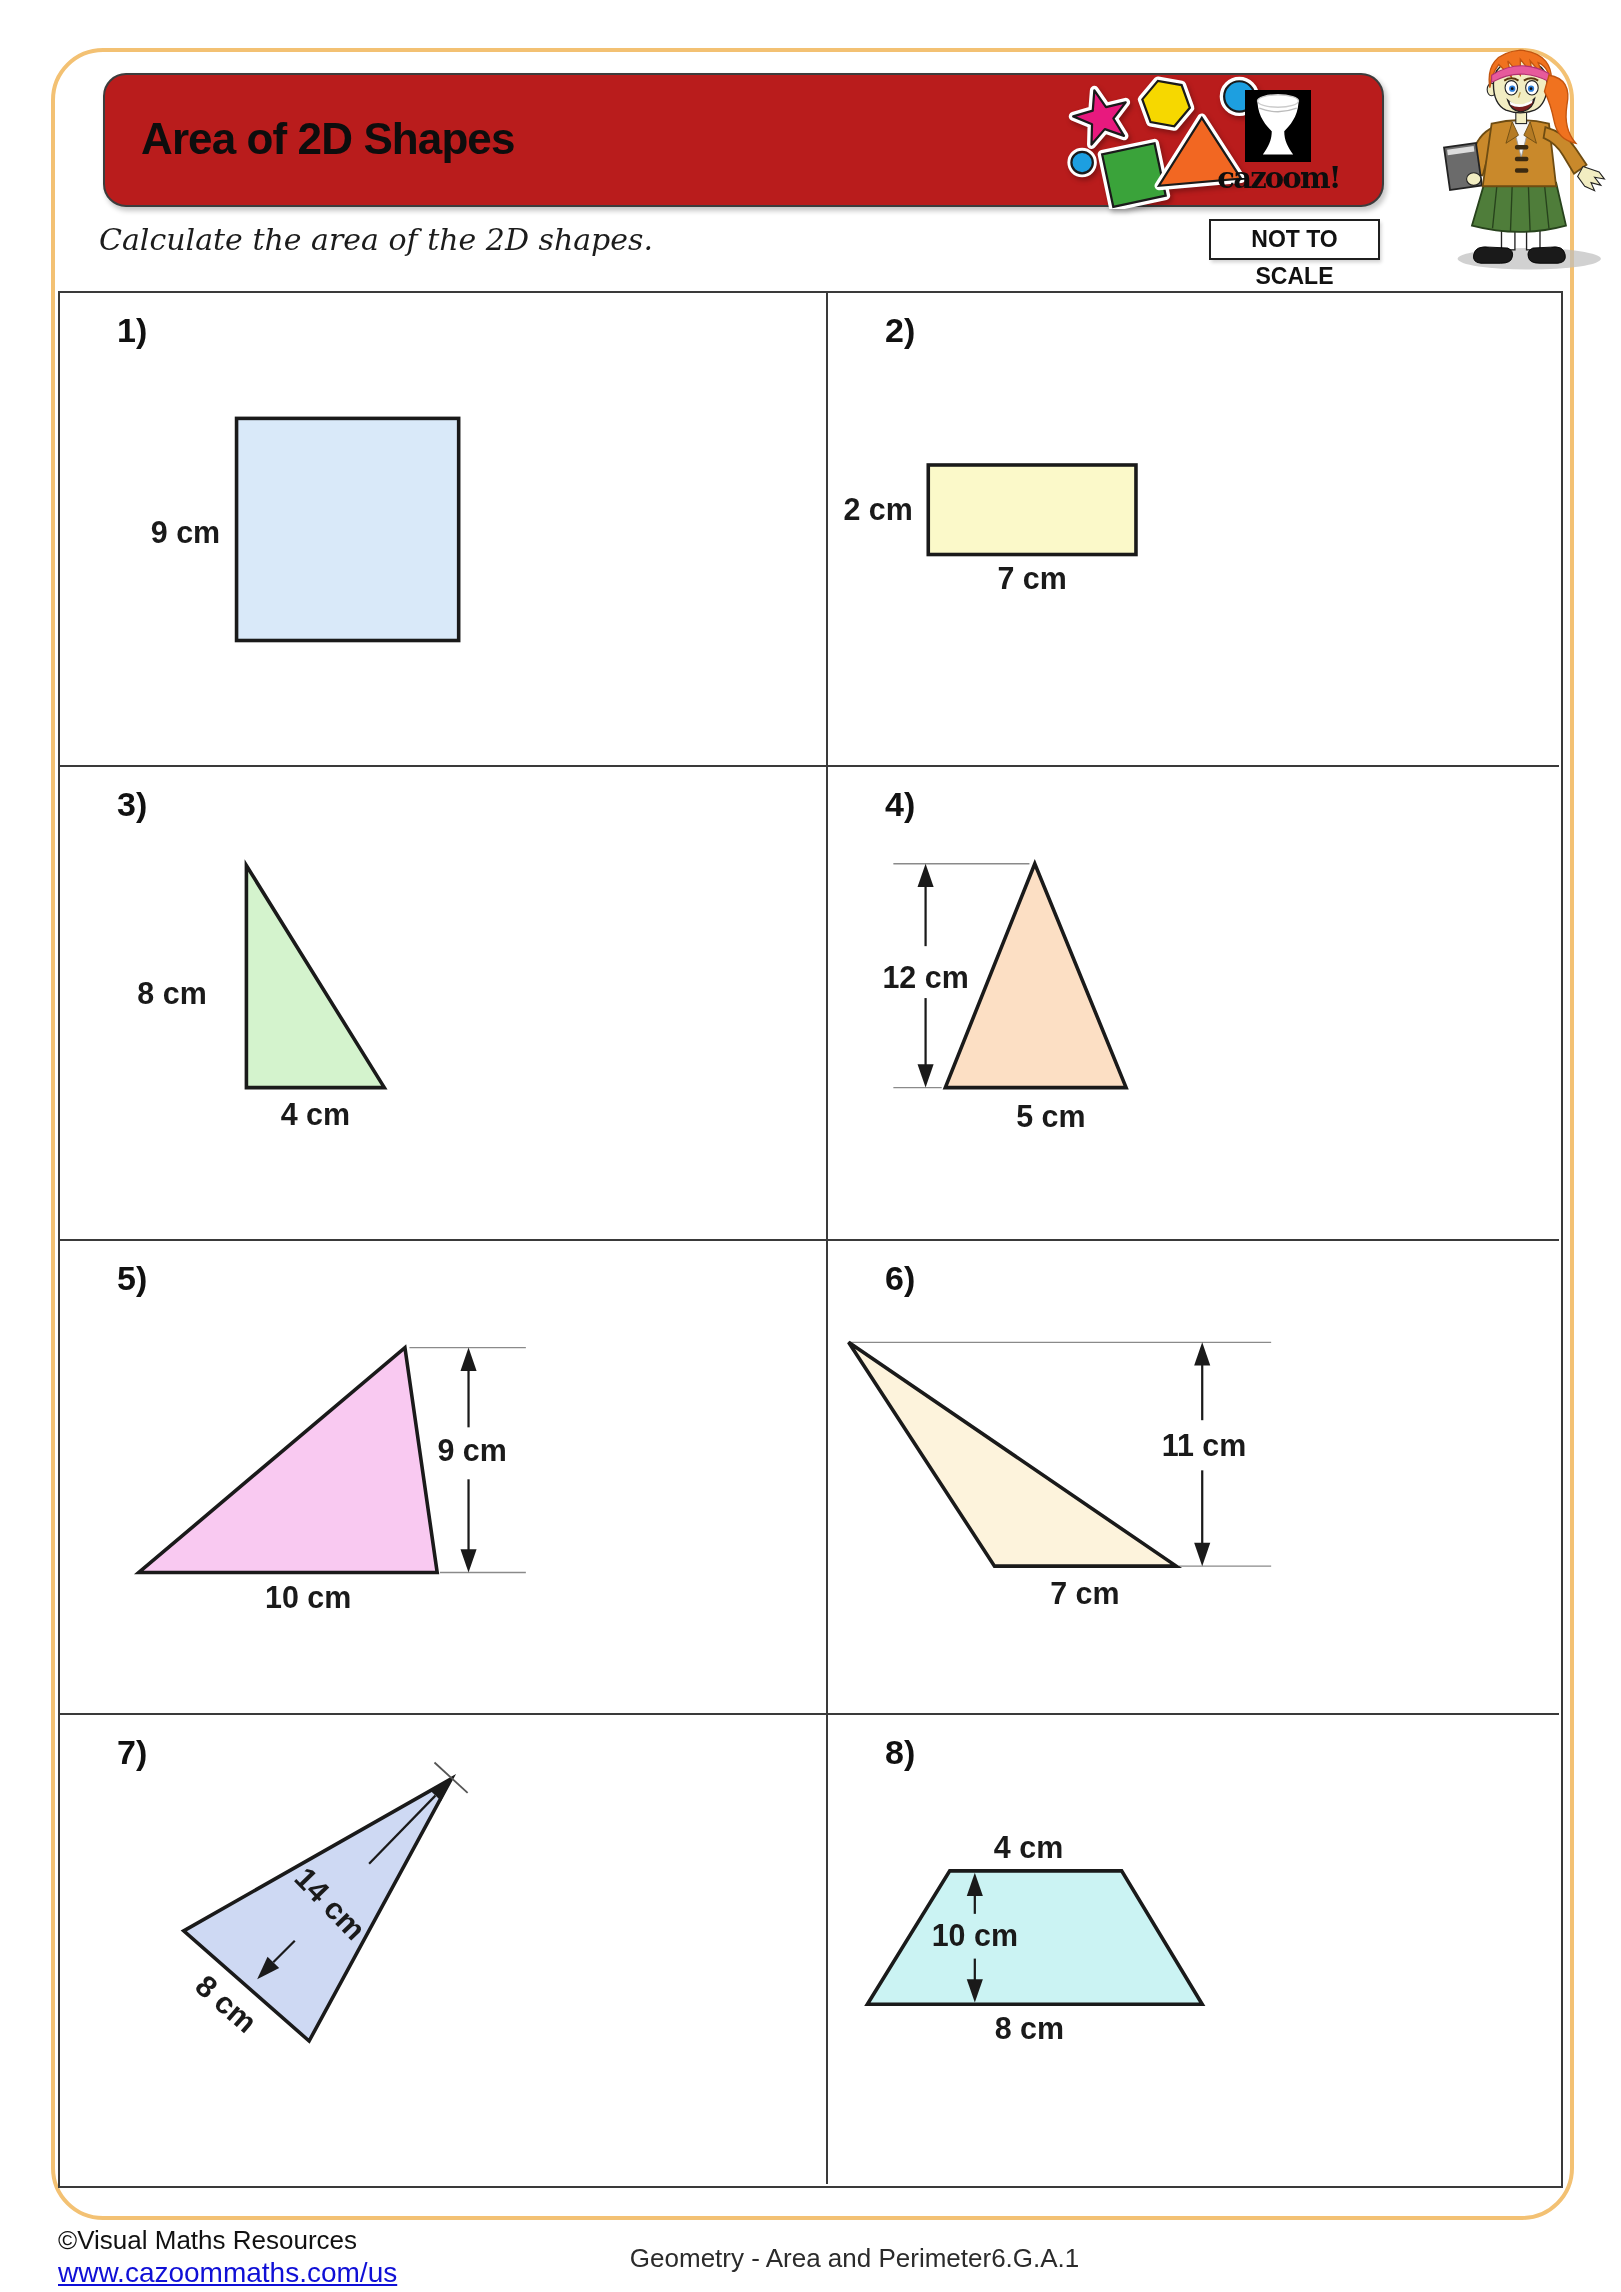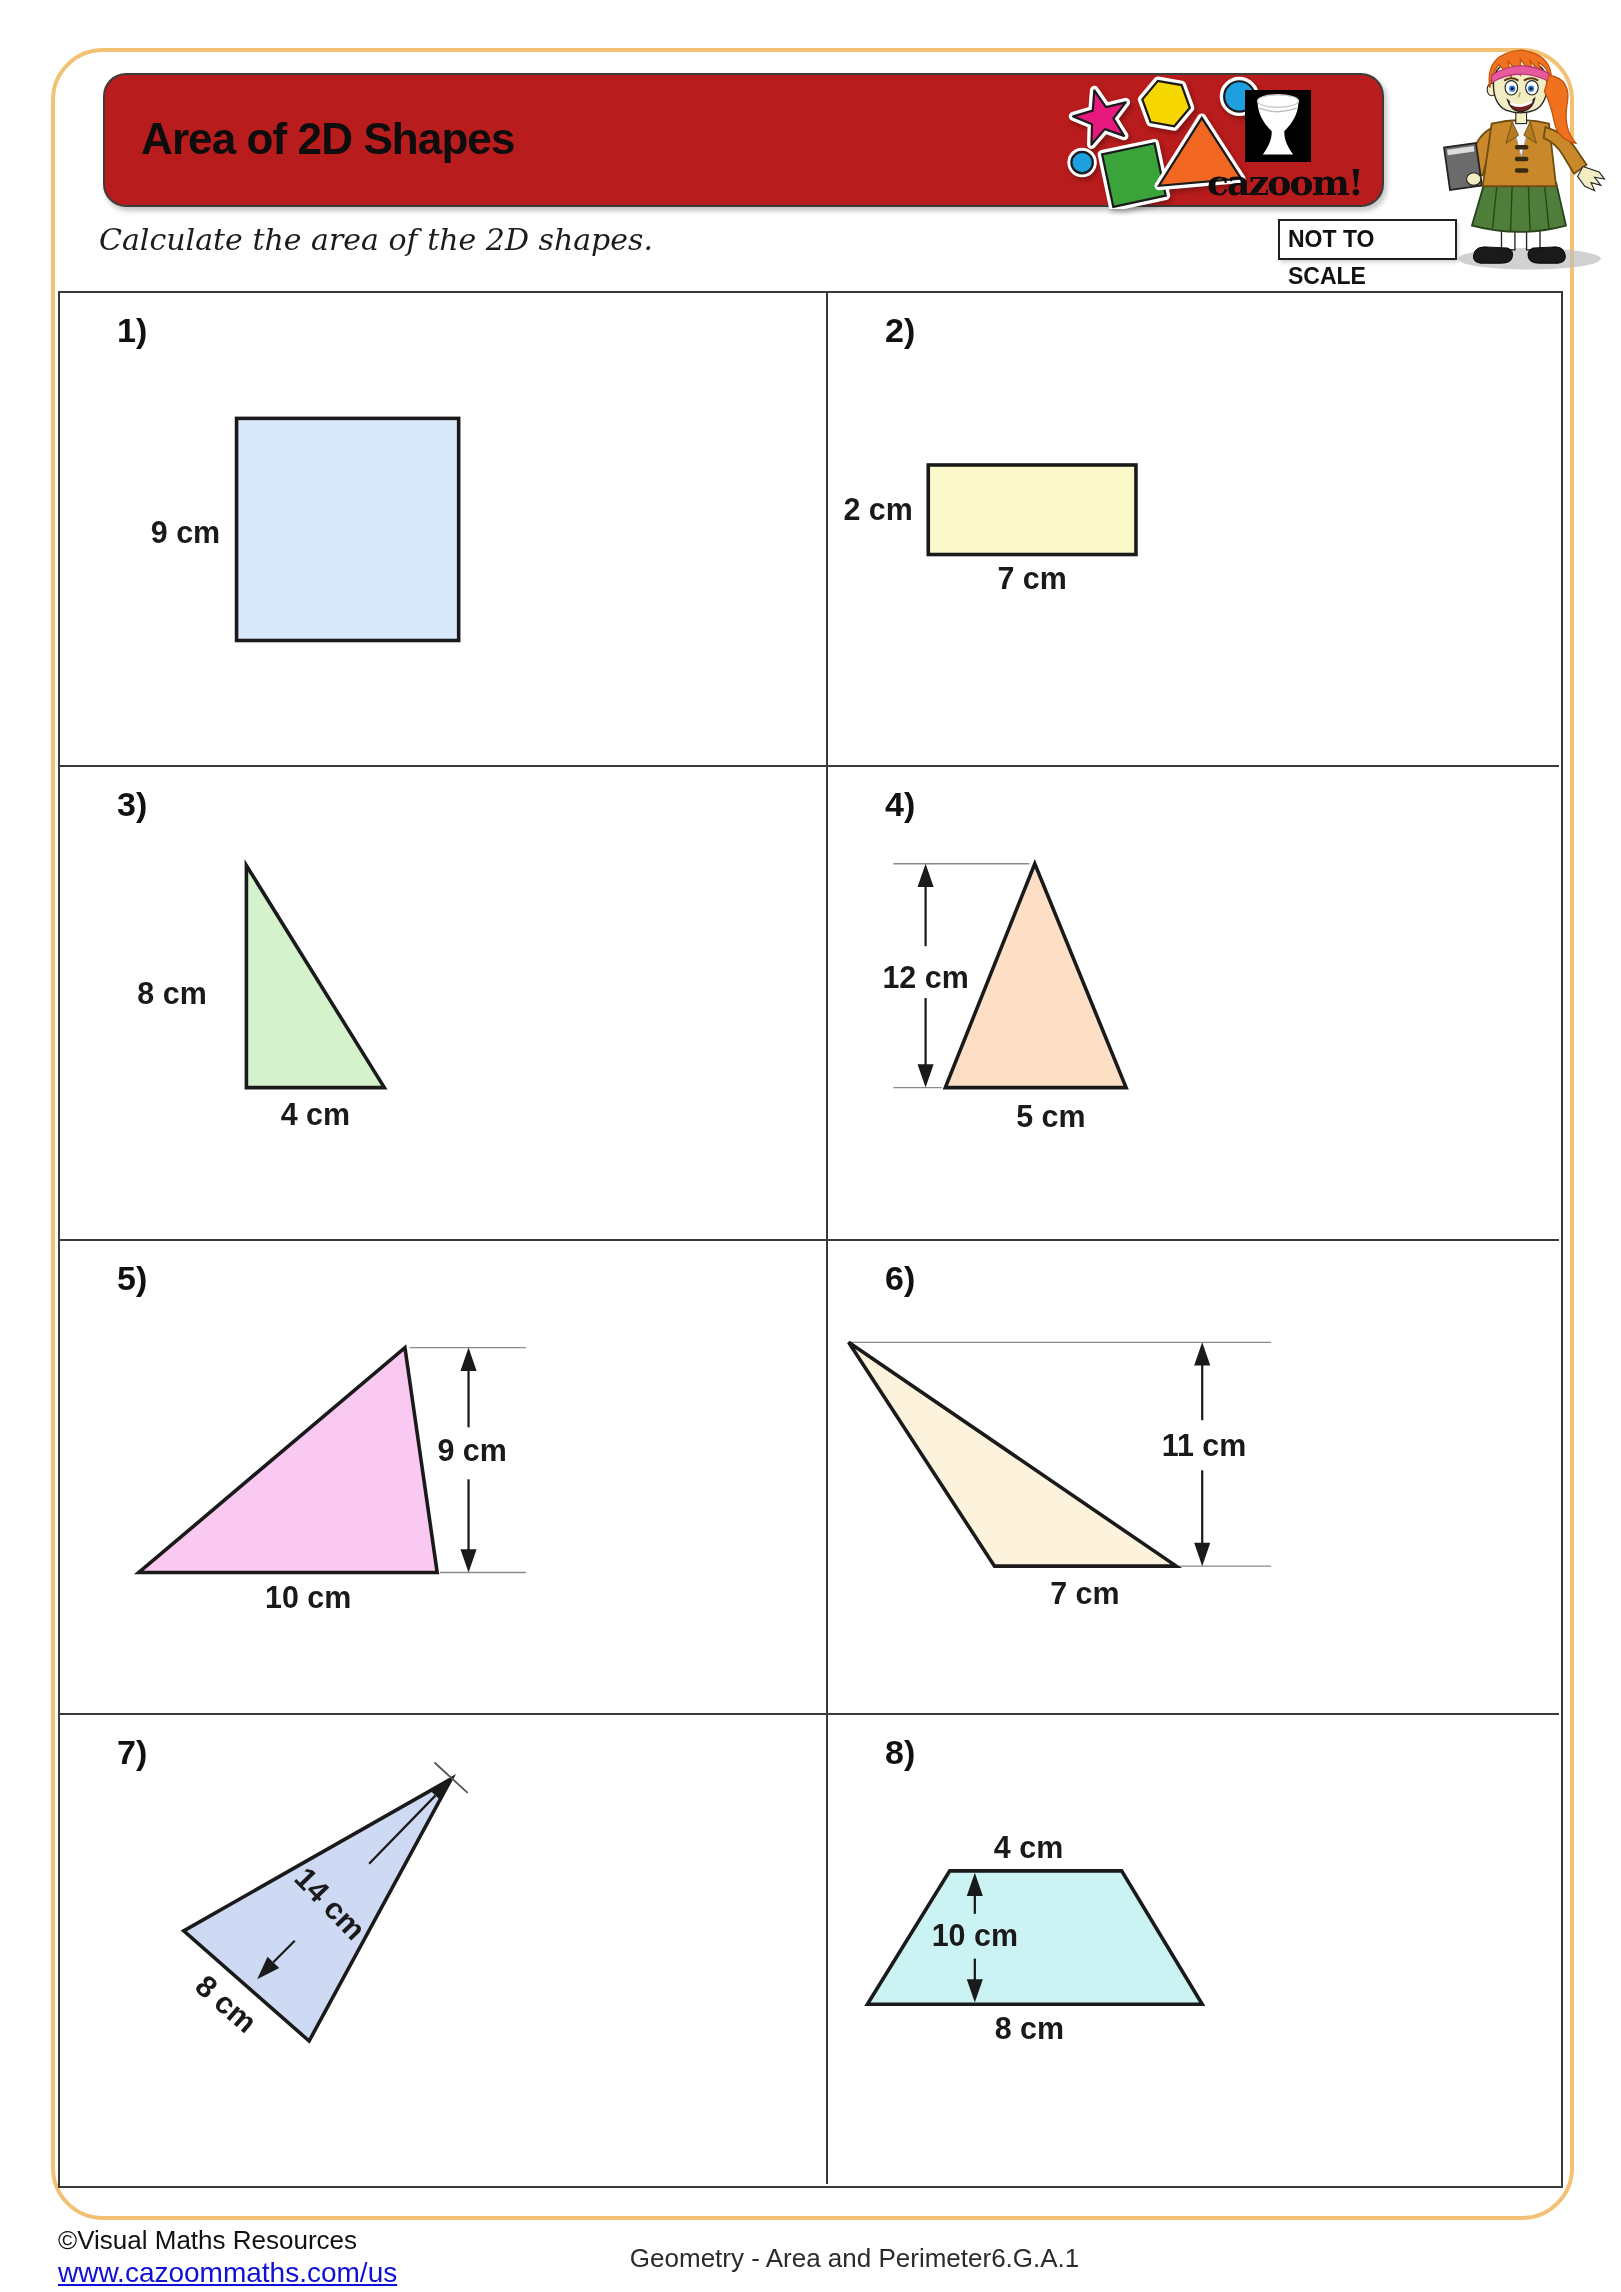--- a/index.html
+++ b/index.html
@@ -8,26 +8,26 @@
   .abs{position:absolute;}
   
   .frame{left:51px;top:48px;width:1515px;height:2164px;border:4.5px solid #f3c173;border-radius:52px;}
   
   .header-box{left:103px;top:73px;width:1277px;height:130px;background:#b91c1c;
       border:2.7px solid #3c3c3c;border-radius:23px;box-shadow:2.7px 3.6px 5.4px rgba(0,0,0,.22);}
   .title{left:36px;top:39px;font-size:44px;font-weight:800;color:#0d0d0d;letter-spacing:-0.9px;}
   .shapes-cluster{left:1066px;top:75px;filter:drop-shadow(2.7px 3.6px 2.7px rgba(0,0,0,.30));}
   .logo-block{left:1245px;top:90px;width:66px;height:72px;background:#000;}
   .logo-text{left:1207px;top:161px;width:143px;text-align:center;
-      font-family:"DejaVu Serif",serif;font-weight:bold;font-size:36px;color:#0d0d0d;letter-spacing:-1.8px;}
+      font-family:"DejaVu Serif",serif;font-weight:bold;font-size:29px;color:#0d0d0d;letter-spacing:-1.8px;}
   .instruction{left:99px;top:222px;font-family:"DejaVu Serif",serif;font-style:italic;
       font-size:30px;color:#1c1c1c;}
-  .badge{left:1278px;top:219px;width:167px;height:37px;border:2.7px solid #1f1f1f;background:#fff;
-      text-align:left;line-height:37px;font-size:23px;font-weight:bold;color:#111;
-      box-shadow:1.8px 2.7px 3.6px rgba(0,0,0,.18);padding-left:8px;}
+  .badge{left:1209px;top:219px;width:167px;height:37px;border:2.7px solid #1f1f1f;background:#fff;
+      text-align:center;line-height:37px;font-size:23px;font-weight:bold;color:#111;
+      box-shadow:1.8px 2.7px 3.6px rgba(0,0,0,.18);}
   .girl{left:1420px;top:41px;z-index:6;}
   
   .grid{left:58px;top:291px;width:1505px;height:1897px;border:2.7px solid #3a3a3a;box-sizing:border-box;}
   .vline{left:766px;top:0;width:1.8px;height:1891px;background:#3a3a3a;}
   .hline{left:0;width:1499px;height:1.8px;background:#3a3a3a;}
   .cell{position:absolute;}
   .num{position:absolute;left:57px;top:18px;font-size:34px;font-weight:bold;color:#111;}
   .cell svg{position:absolute;left:0;top:0;}
   .lbl{font-family:"Liberation Sans",sans-serif;font-weight:bold;font-size:34px;fill:#1a1a1a;}
   .shape{stroke:#1a1a1a;stroke-width:4;stroke-linejoin:miter;}

